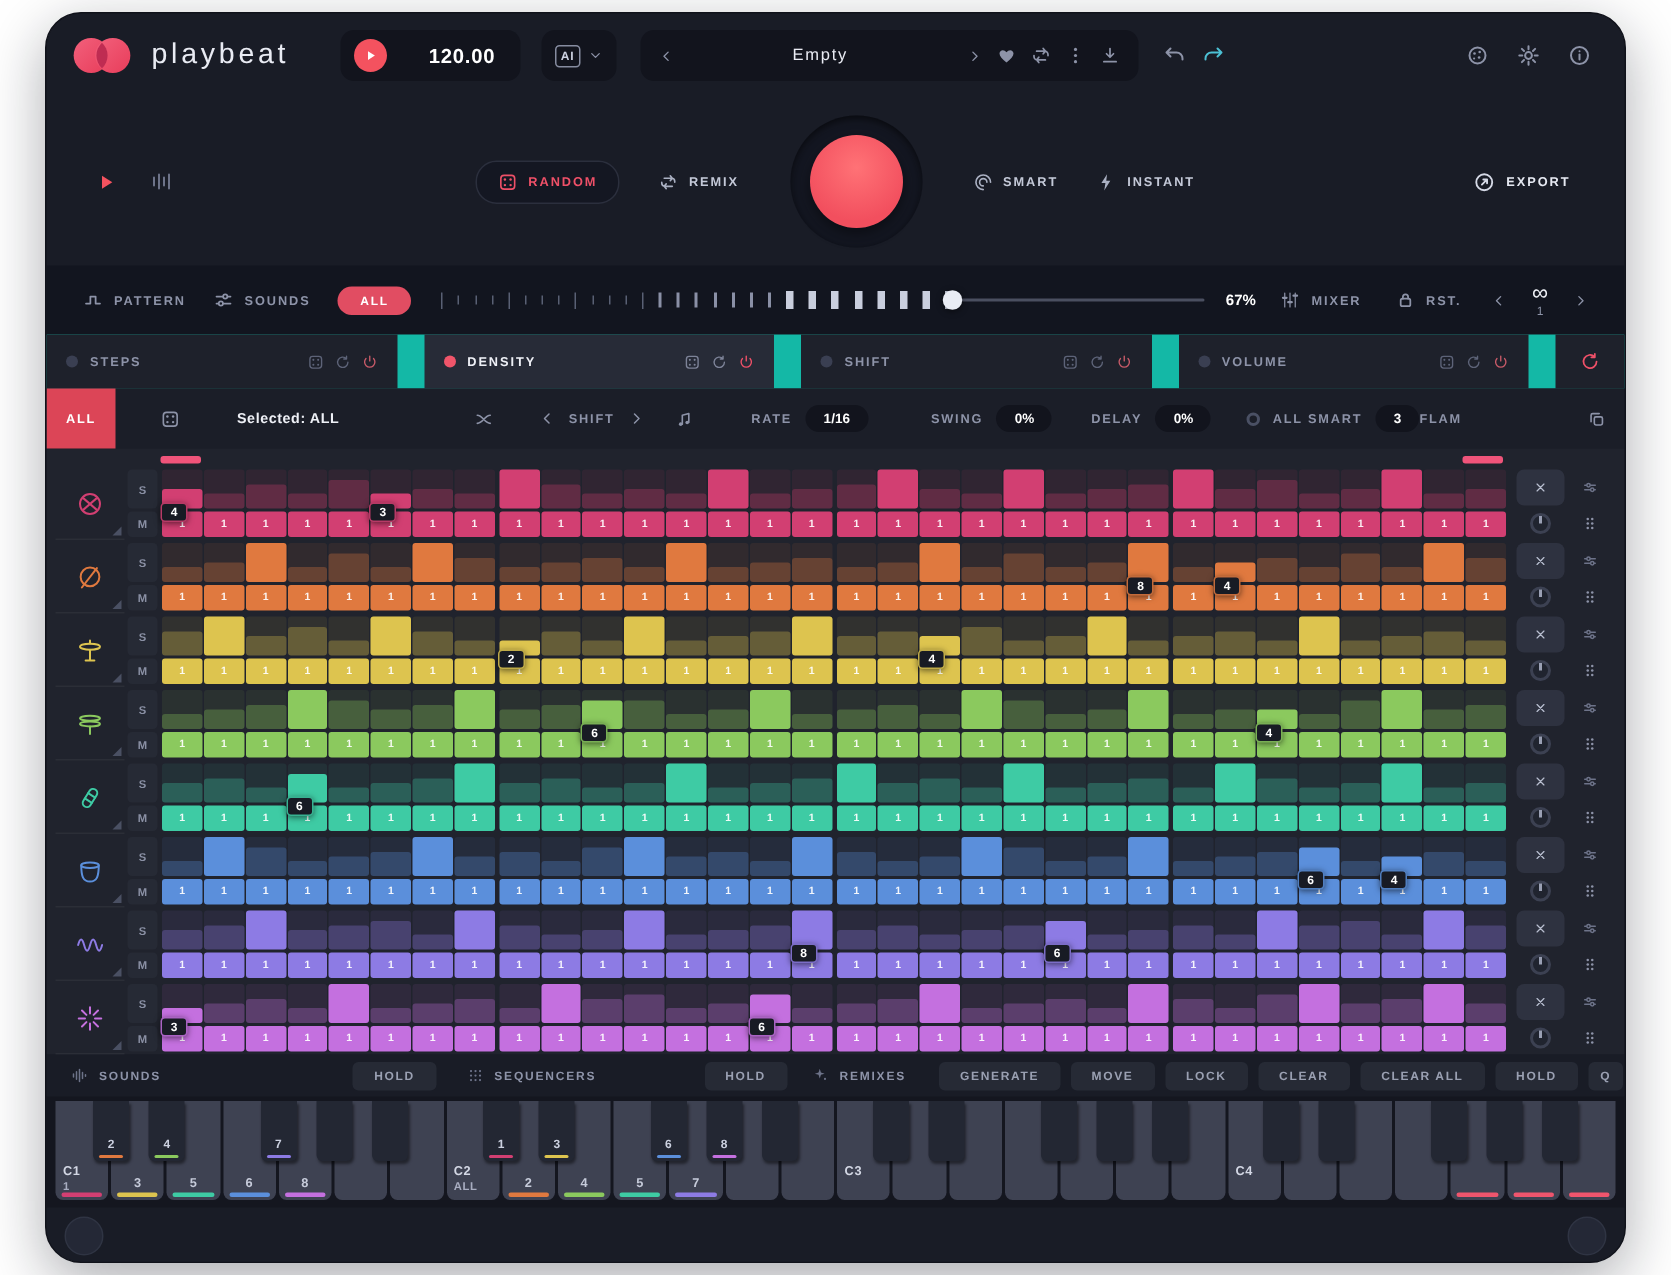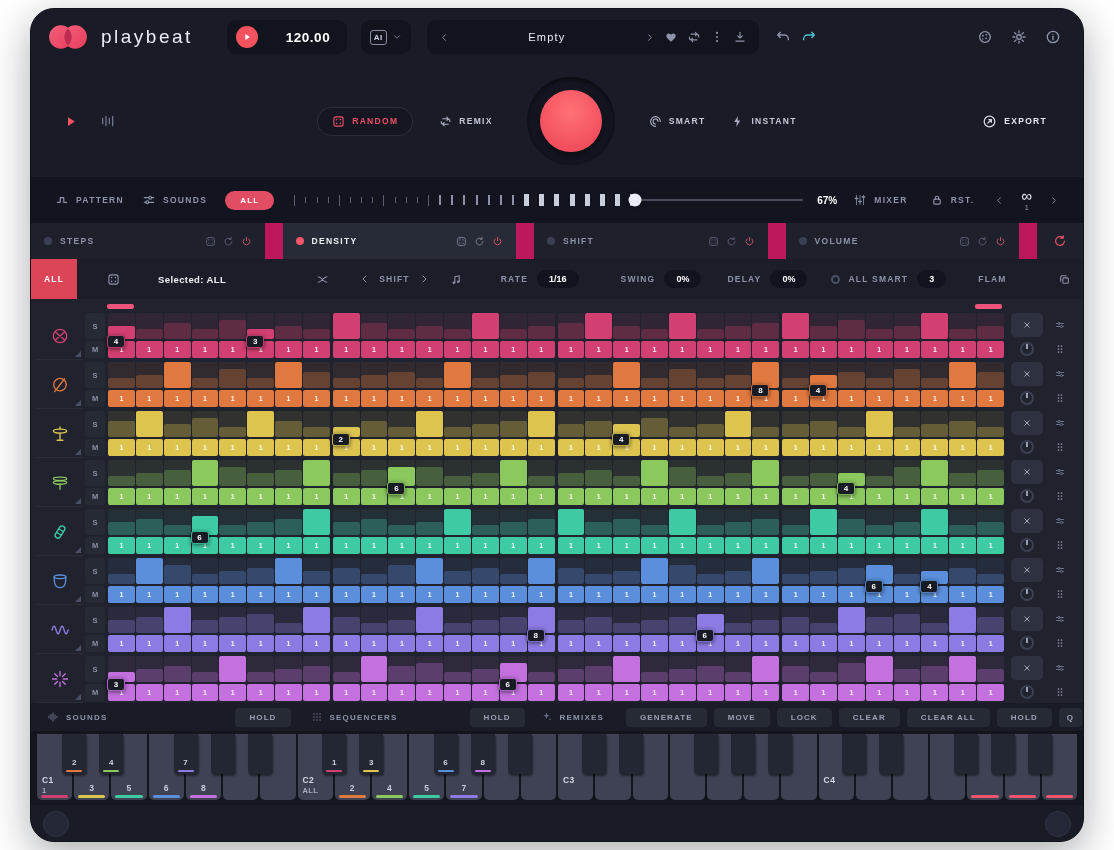--- a/index.html
+++ b/index.html
@@ -63,21 +63,21 @@
   .sl-handle{position:absolute;top:50%;width:13px;height:13px;border-radius:50%;background:#e9ecf4;transform:translate(-50%,-50%);box-shadow:0 1px 4px rgba(0,0,0,.5);z-index:2}
   .pct{color:#fff;font-size:10px;font-weight:bold;margin-right:16px}
   .rst-grp{margin-left:22px}
   .loop-cluster{display:flex;align-items:center;gap:16px;margin-left:20px}
   .loop-stack{display:flex;flex-direction:column;align-items:center;line-height:1}
   .inf{color:#eef0f6;font-size:15px}
   .loopnum{color:#8d93a8;font-size:8px;margin-top:1px}
   .loop-cluster .nav{width:11px;height:11px}
 
   
-  .tabs-row{height:36px;display:flex;gap:18px;background:#be185d}
+  .tabs-row{height:36px;display:flex;gap:18px;background:#14b8a6}
   .tab{flex:1;display:flex;align-items:center;gap:8px;background:#1e212b;padding:0 13px}
   .tab:first-child{border-radius:0}
   .tdot{width:8px;height:8px;border-radius:50%;background:#3a3f52;flex:none}
   .tab.active{background:#272b37}
   .tab.active .tdot{background:#f0556a}
   .tlabel{color:#8d93a8;font-size:8.5px;font-weight:bold;letter-spacing:1.3px}
   .tab.active .tlabel{color:#eef0f6}
   .tics{margin-left:auto;display:flex;gap:7px}
   .tics .icn{width:11px;height:11px;color:#5d6378}
   .tics .pwr{color:#c75a68}
@@ -598,21 +598,21 @@
         </span>
     <span class="ctl-lab" style="margin-left:38px">RATE</span>
     <span class="vpill">1/16</span>
     <span class="ctl-lab" style="margin-left:42px">SWING</span>
     <span class="vpill">0%</span>
     <span class="ctl-lab" style="margin-left:26px">DELAY</span>
     <span class="vpill">0%</span>
     <span class="radio" style="margin-left:24px"></span>
     <span class="ctl-lab">ALL SMART</span>
     <span class="vpill">3</span>
-    <span class="ctl-lab" style="margin-left:32px">FLAM</span>
+    <span class="ctl-lab" style="">FLAM</span>
     <span class="icn" style="margin-left:auto">
           <svg viewBox="0 0 24 24">
             <rect x="9" y="9" width="10" height="10" rx="2"></rect>
             <path d="M15 5H7a2 2 0 0 0-2 2v8"></path>
           </svg>
         </span>
   </section>
 
   <section class="grid">
     <div class="phrow">

